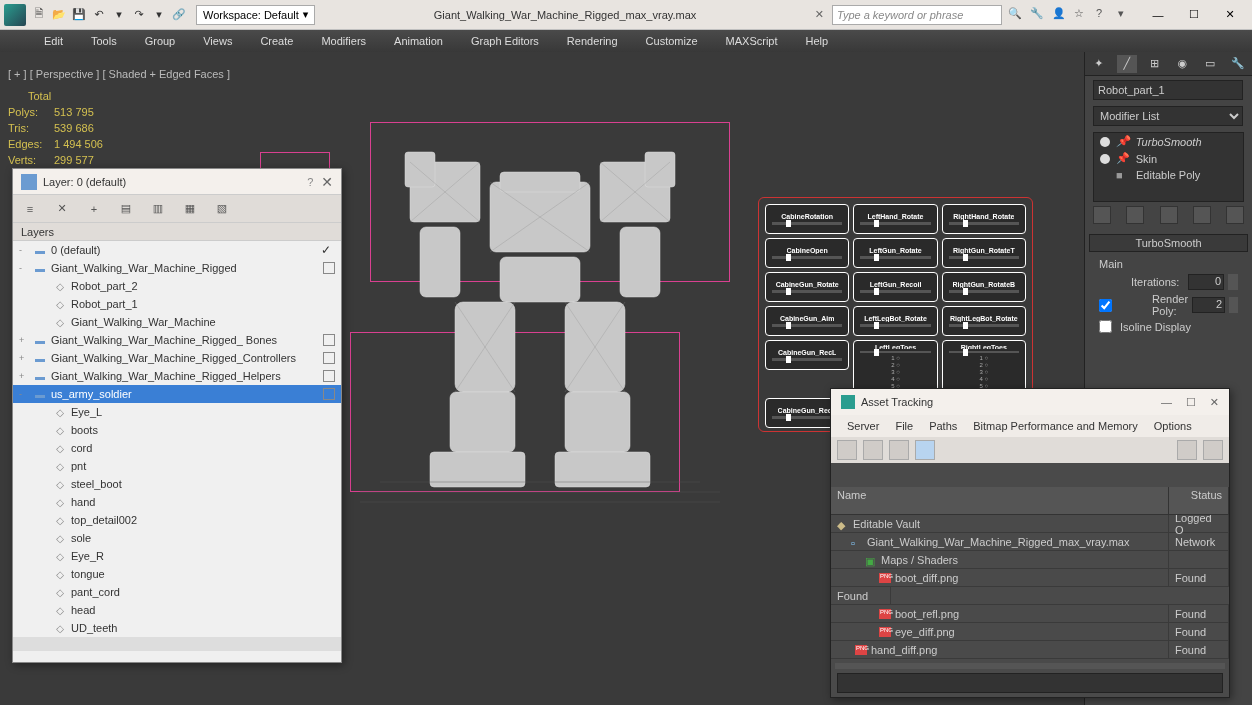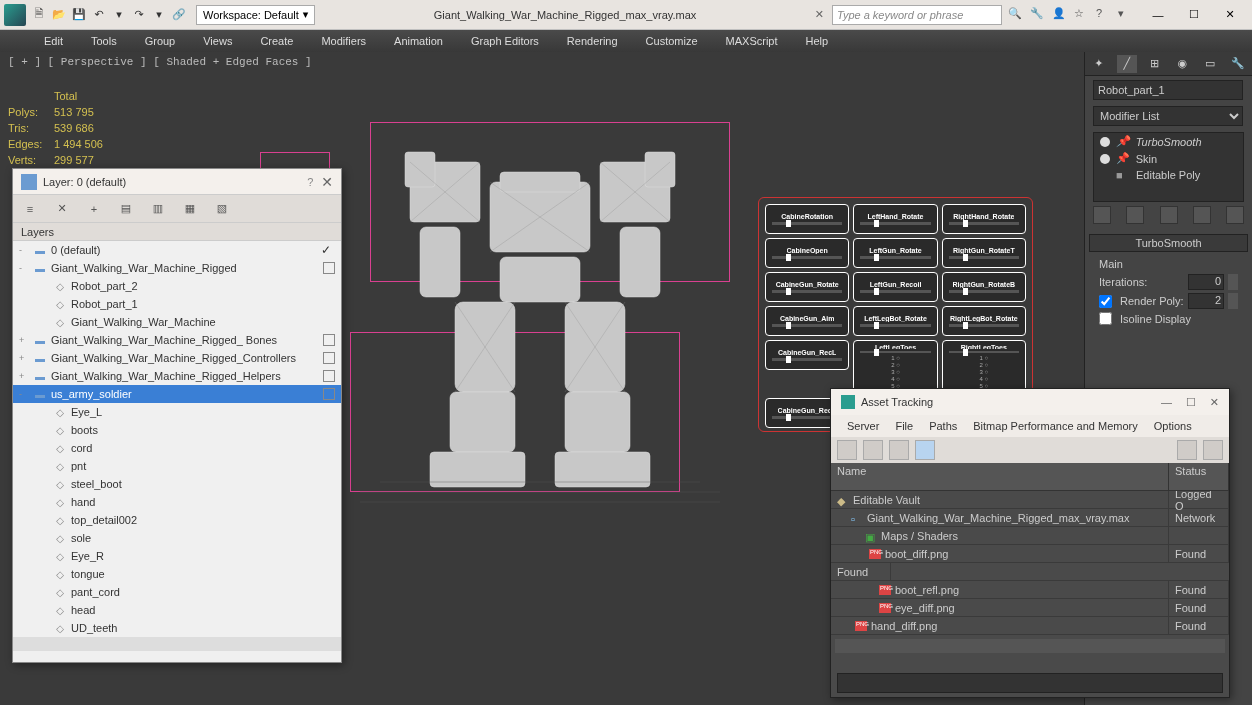--- a/index.html
+++ b/index.html
@@ -19,21 +19,21 @@
 .titlebar .win-btns div { width: 36px; height: 24px; display: flex; align-items: center; justify-content: center; cursor: pointer; }
 
 
 .menubar { height: 22px; background: linear-gradient(#4a4a4a, #383838); display: flex; align-items: center; padding: 0 30px; gap: 0; }
 .menubar .menu { color: #ddd; padding: 0 14px; height: 100%; display: flex; align-items: center; cursor: pointer; }
 
 
 .main { position: absolute; top: 52px; left: 0; right: 168px; bottom: 0; background: #3a3a3a; }
 
 
-.vp-label { position: absolute; top: 4px; left: 8px; color: #bbb; font-size: 11px; font-family: Liberation Mono, monospace; }
+.vp-label { position: absolute; top: 16px; left: 8px; color: #bbb; font-size: 11px; }
 
 
 .stats { position: absolute; top: 36px; left: 8px; color: #d4c050; font-size: 11px; line-height: 16px; }
 .stats .row { display: flex; gap: 6px; }
 .stats .lbl { width: 40px; }
 
 
 .robot { position: absolute; top: 80px; left: 360px; width: 360px; height: 380px; }
 .robot svg { width: 100%; height: 100%; }
 
@@ -66,21 +66,21 @@
 .mod-stack { margin: 4px 8px; background: #333; border: 1px solid #222; height: 70px; }
 .mod-stack .mod { color: #ccc; padding: 2px 6px; display: flex; align-items: center; gap: 6px; }
 .mod-stack .mod .bulb { width: 10px; height: 10px; background: #ddd; border-radius: 50%; }
 .mod-stack .mod.italic { font-style: italic; }
 .mod-toolbar { margin: 4px 8px; height: 20px; display: flex; justify-content: space-between; }
 .mod-toolbar .mbtn { width: 18px; height: 18px; background: #555; border: 1px solid #333; }
 .rollout { margin: 8px 4px; background: #444; }
 .rollout .rhead { text-align: center; color: #ccc; background: #3a3a3a; padding: 2px; border: 1px solid #222; }
 .rollout .rbody { padding: 6px 10px; }
 .rollout .prow { display: flex; align-items: center; color: #ccc; margin: 3px 0; gap: 4px; }
-.rollout .prow .plbl { flex: 1; }
+.rollout .prow .plbl { flex: 1; margin-left: 32px; }
 .rollout .prow .spinner { width: 36px; height: 16px; background: #333; border: 1px solid #222; color: #ccc; text-align: right; padding: 0 2px; }
 .rollout .prow .spin-btns { width: 10px; height: 16px; background: #555; }
 .rollout input[type=checkbox] { margin-right: 4px; }
 
 
 .layer-dlg { position: absolute; top: 168px; left: 12px; width: 330px; height: 495px; background: #e8e4e0; border: 1px solid #888; box-shadow: 2px 2px 8px rgba(0,0,0,0.4); display: flex; flex-direction: column; }
 .layer-dlg .dlg-title { height: 26px; background: #f4f0ec; display: flex; align-items: center; padding: 0 8px; color: #333; border-bottom: 1px solid #ccc; }
 .layer-dlg .dlg-title .dlg-icon { width: 16px; height: 16px; background: #6b9bd1; margin-right: 6px; }
 .layer-dlg .dlg-title .dlg-help { margin-left: auto; color: #888; margin-right: 8px; }
 .layer-dlg .dlg-title .dlg-close { color: #666; cursor: pointer; font-size: 14px; }
@@ -100,24 +100,24 @@
 .asset-dlg { position: absolute; top: 388px; left: 830px; width: 400px; height: 310px; background: #4a4a4a; border: 1px solid #222; box-shadow: 2px 2px 8px rgba(0,0,0,0.4); display: flex; flex-direction: column; }
 .asset-dlg .dlg-title { height: 26px; background: #f4f0ec; display: flex; align-items: center; padding: 0 10px; color: #333; }
 .asset-dlg .dlg-title .dlg-icon { width: 14px; height: 14px; background: #2a9d8f; margin-right: 6px; }
 .asset-dlg .dlg-title .winbtns { margin-left: auto; display: flex; gap: 14px; color: #666; }
 .asset-dlg .dlg-menu { height: 22px; background: #f0ece8; display: flex; align-items: center; padding: 0 8px; gap: 0; color: #333; }
 .asset-dlg .dlg-menu .mitem { padding: 0 8px; cursor: pointer; }
 .asset-dlg .dlg-tb { height: 26px; background: #e0dcd8; display: flex; align-items: center; padding: 0 6px; gap: 6px; }
 .asset-dlg .dlg-tb .abtn { width: 20px; height: 20px; background: #d0ccc8; border: 1px solid #aaa; cursor: pointer; }
 .asset-dlg .dlg-tb .abtn.active { background: #b8d4f0; }
 .asset-dlg .dlg-tb .spacer { flex: 1; }
-.asset-dlg .grid-head { height: 28px; background: #555; display: flex; color: #ccc; border-bottom: 1px solid #333; }
+.asset-dlg .grid-head { height: 28px; background: #555; display: flex; color: #ccc; border-bottom: 1px solid #333; margin-top: 24px; }
 .asset-dlg .grid-head .col { padding: 2px 6px; border-right: 1px solid #333; }
 .asset-dlg .grid-head .col.name { flex: 1; }
-.asset-dlg .grid-head .col.status { width: 60px; }
+.asset-dlg .grid-head .col.status { width: 60px; text-align: right; }
 .asset-dlg .grid { flex: 1; background: #4a4a4a; overflow: hidden; }
 .asset-dlg .grid .row { display: flex; height: 18px; color: #ccc; border-bottom: 1px solid #3a3a3a; align-items: center; }
 .asset-dlg .grid .row .cell { padding: 0 6px; border-right: 1px solid #3a3a3a; display: flex; align-items: center; gap: 4px; height: 100%; }
 .asset-dlg .grid .row .cell.name { flex: 1; overflow: hidden; white-space: nowrap; }
 .asset-dlg .grid .row .cell.status { width: 60px; }
 .asset-dlg .grid .row .aicon { width: 12px; height: 10px; }
 .asset-dlg .grid .scrollbar-h { height: 14px; background: #555; margin: 4px; }
 .asset-dlg .input-row { height: 28px; padding: 4px 6px; }
 .asset-dlg .input-row input { width: 100%; height: 20px; background: #333; border: 1px solid #222; color: #ccc; padding: 0 4px; }
 
@@ -174,21 +174,21 @@
     <div class="menu">Graph Editors</div>
     <div class="menu">Rendering</div>
     <div class="menu">Customize</div>
     <div class="menu">MAXScript</div>
     <div class="menu">Help</div>
   </div>
 
 <div class="main">
   <div class="vp-label">[ + ] [ Perspective ] [ Shaded + Edged Faces ]</div>
   <div class="stats">
-    <div style="margin-left:46px;">Total</div>
+    <div style="margin-left:20px;">Total</div>
     <div id="stats-rows">
         <div class="row">
           <span class="lbl">Polys:</span>
           <span>513 795</span>
         </div>
         <div class="row">
           <span class="lbl">Tris:</span>
           <span>539 686</span>
         </div>
         <div class="row">
@@ -599,21 +599,21 @@
         <div class="cell status">Network</div>
       </div>
       <div class="row">
         <div class="cell name" style="padding-left:34px">
           <span class="aicon" style="color:#4a4">▣</span>
           <span>Maps / Shaders</span>
         </div>
         <div class="cell status"></div>
       </div>
       <div class="row">
-        <div class="cell name" style="padding-left:38px">
+        <div class="cell name" style="padding-left:48px">
           <span class="aicon" style="background:#d44;color:#fff;font-size:6px;padding:0 1px;">PNG</span>
           <span>boot_diff.png</span>
         </div>
         <div class="cell status">Found</div>
       </div>
       <div class="row">
         <div class="cell status">Found</div>
       </div>
       <div class="row">
         <div class="cell name" style="padding-left:48px">

